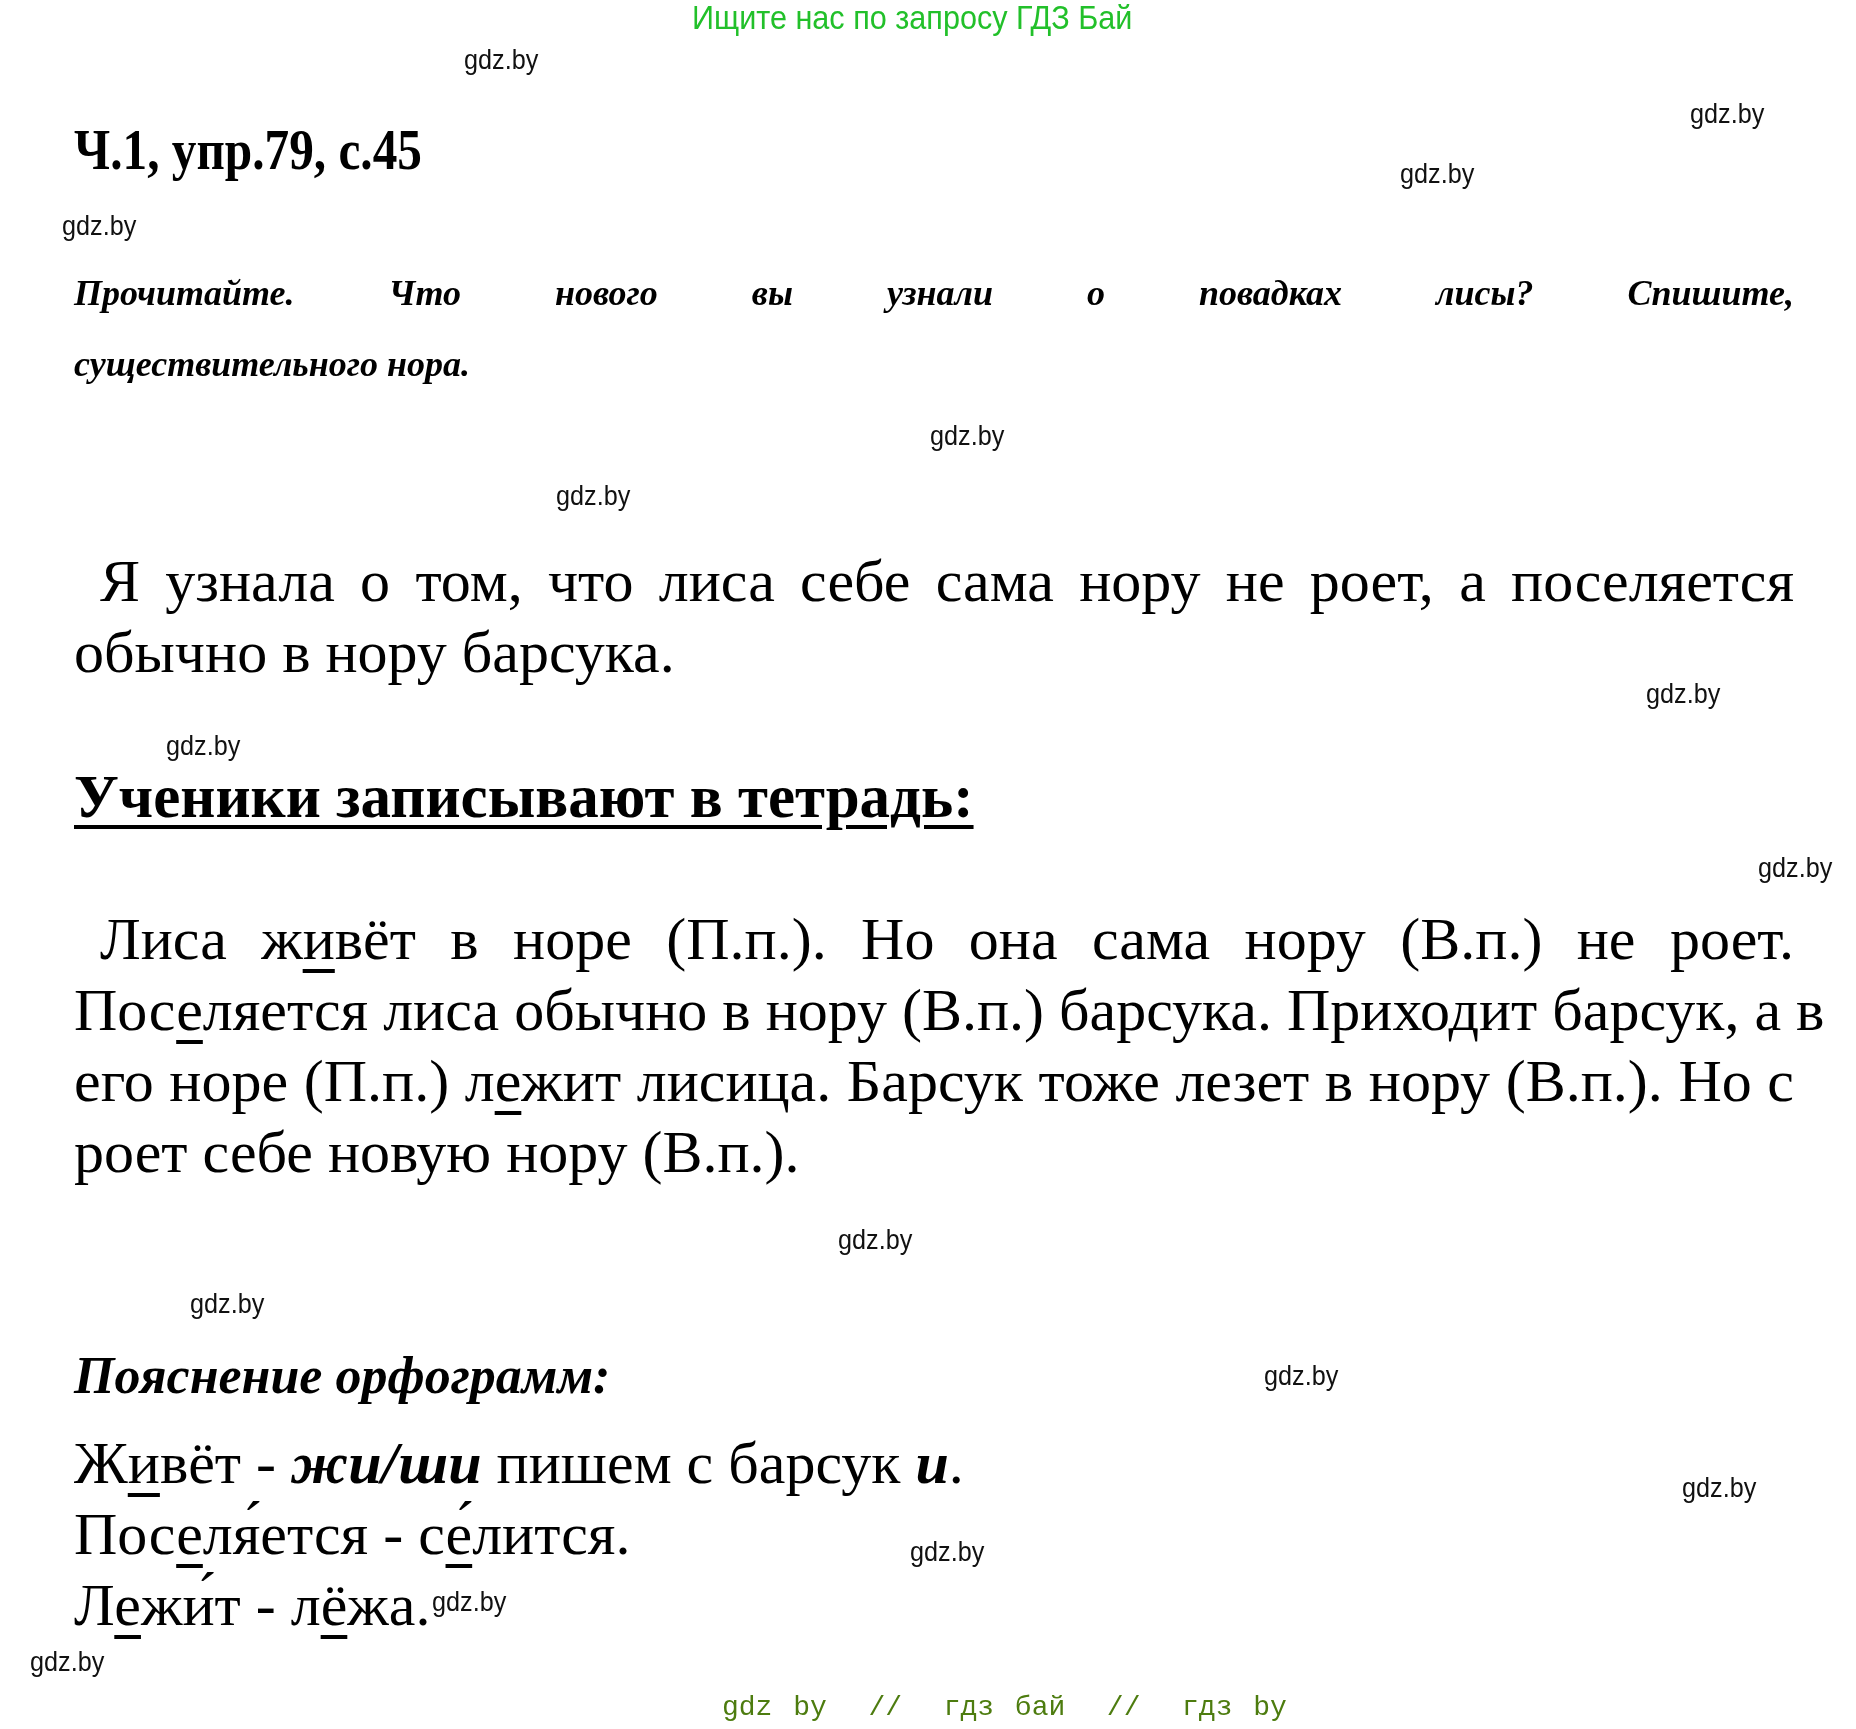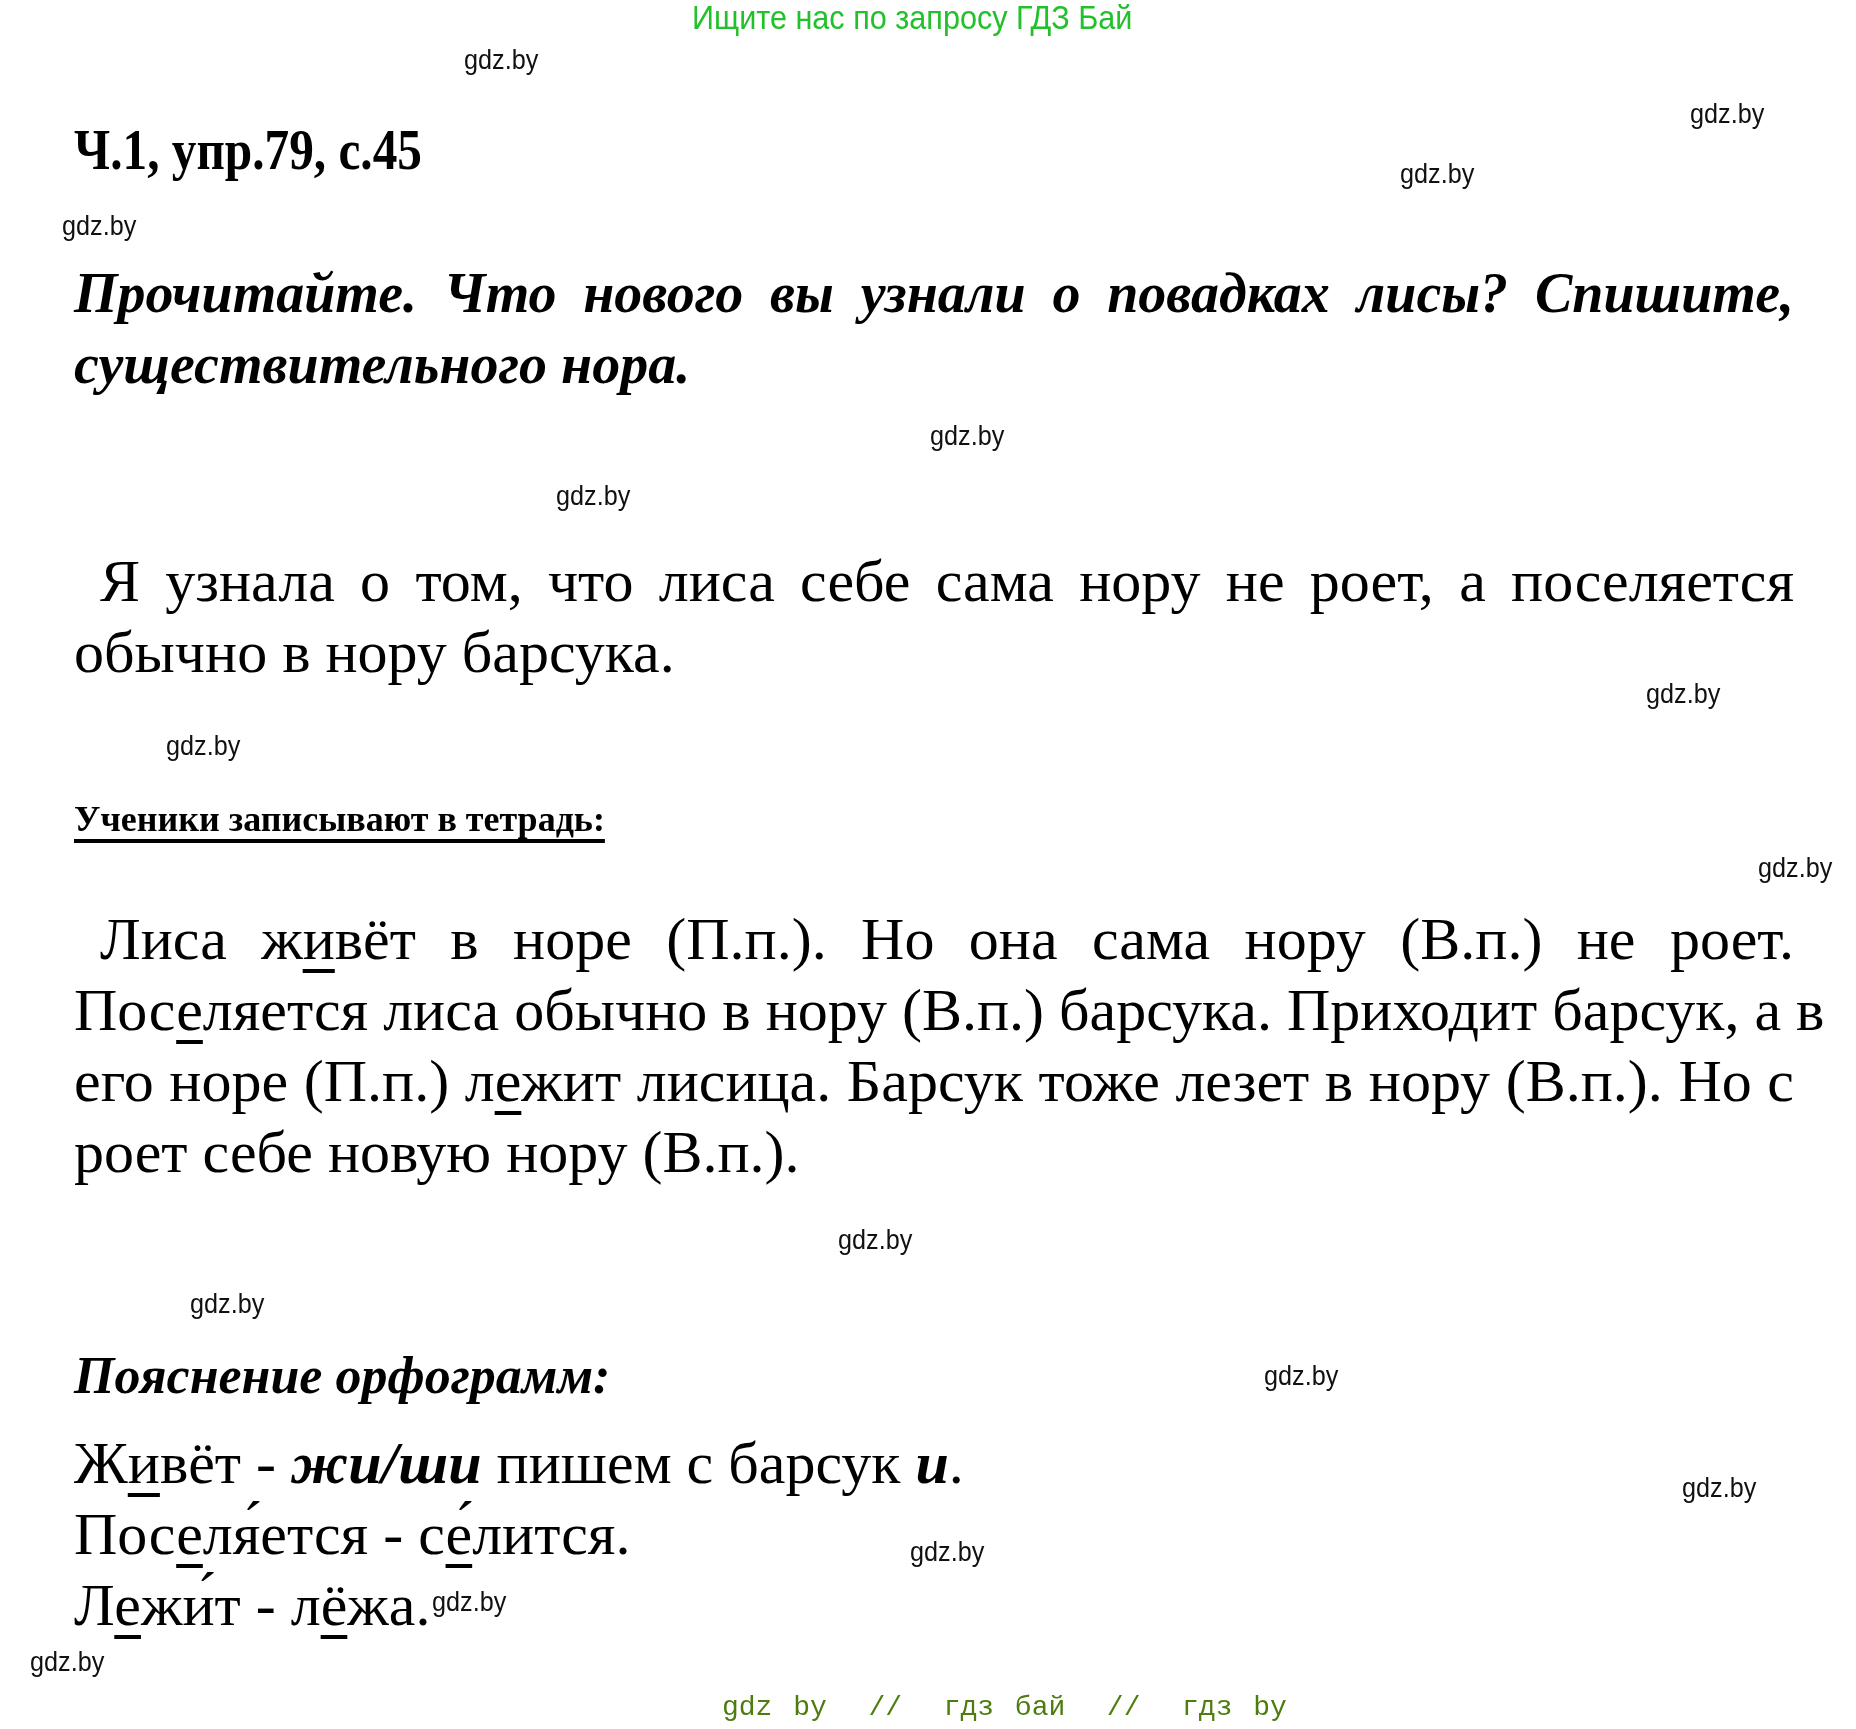--- a/index.html
+++ b/index.html
@@ -2,25 +2,25 @@
 <html><head>
 <meta charset="utf-8">
 <style>
   html, body { margin:0; padding:0; background:#ffffff; }
   body { width:1856px; height:1729px; position:relative; overflow:hidden; }
   .abs { position:absolute; white-space:nowrap; }
   .wm { font-family:"Liberation Sans", sans-serif; font-size:28px; color:#111; transform:scaleX(0.9); transform-origin:left top; }
   .banner { font-family:"Liberation Sans", sans-serif; font-size:34px; color:#22c02a; transform:scaleX(0.9); transform-origin:left top; }
   .serif { font-family:"Liberation Serif", serif; color:#000; }
   .title { font-size:56px; font-weight:bold; transform:scaleX(0.88); transform-origin:left top; }
-  .task { font-size:56px; font-weight:bold; font-style:italic; line-height:71px; width:1720px; text-align:justify; text-align-last:left; transform:scaleX(1); }
+  .task { font-size:36px; font-weight:bold; font-style:italic; line-height:71px; width:1720px; text-align:justify; text-align-last:left; transform:scaleX(1); }
   .task .plain { font-weight:bold; }
   .line { font-size:60px; line-height:71px; }
   .justify { width:1720px; text-align:justify; text-align-last:justify; }
-  .heading { font-size:36px; font-weight:bold; text-decoration:underline; text-decoration-thickness:4px; text-underline-offset:8px;margin-top:36px; }
+  .heading { font-size:61px; font-weight:bold; text-decoration:underline; text-decoration-thickness:4px; text-underline-offset:8px; }
   .subhead { font-size:52px; font-weight:bold; font-style:italic; }
   u.ul { text-decoration:underline; text-decoration-thickness:4px; text-underline-offset:10px; }
   .footer { font-family:Liberation Mono, monospace; font-size:28px; color:#4d7c0f; word-spacing:4px; }
   .bi { font-weight:bold; font-style:italic; }
 </style>
 </head>
 <body>
 
 <div class="abs banner" style="left:692px; top:-2px;">Ищите нас по запросу ГДЗ Бай</div>
 

